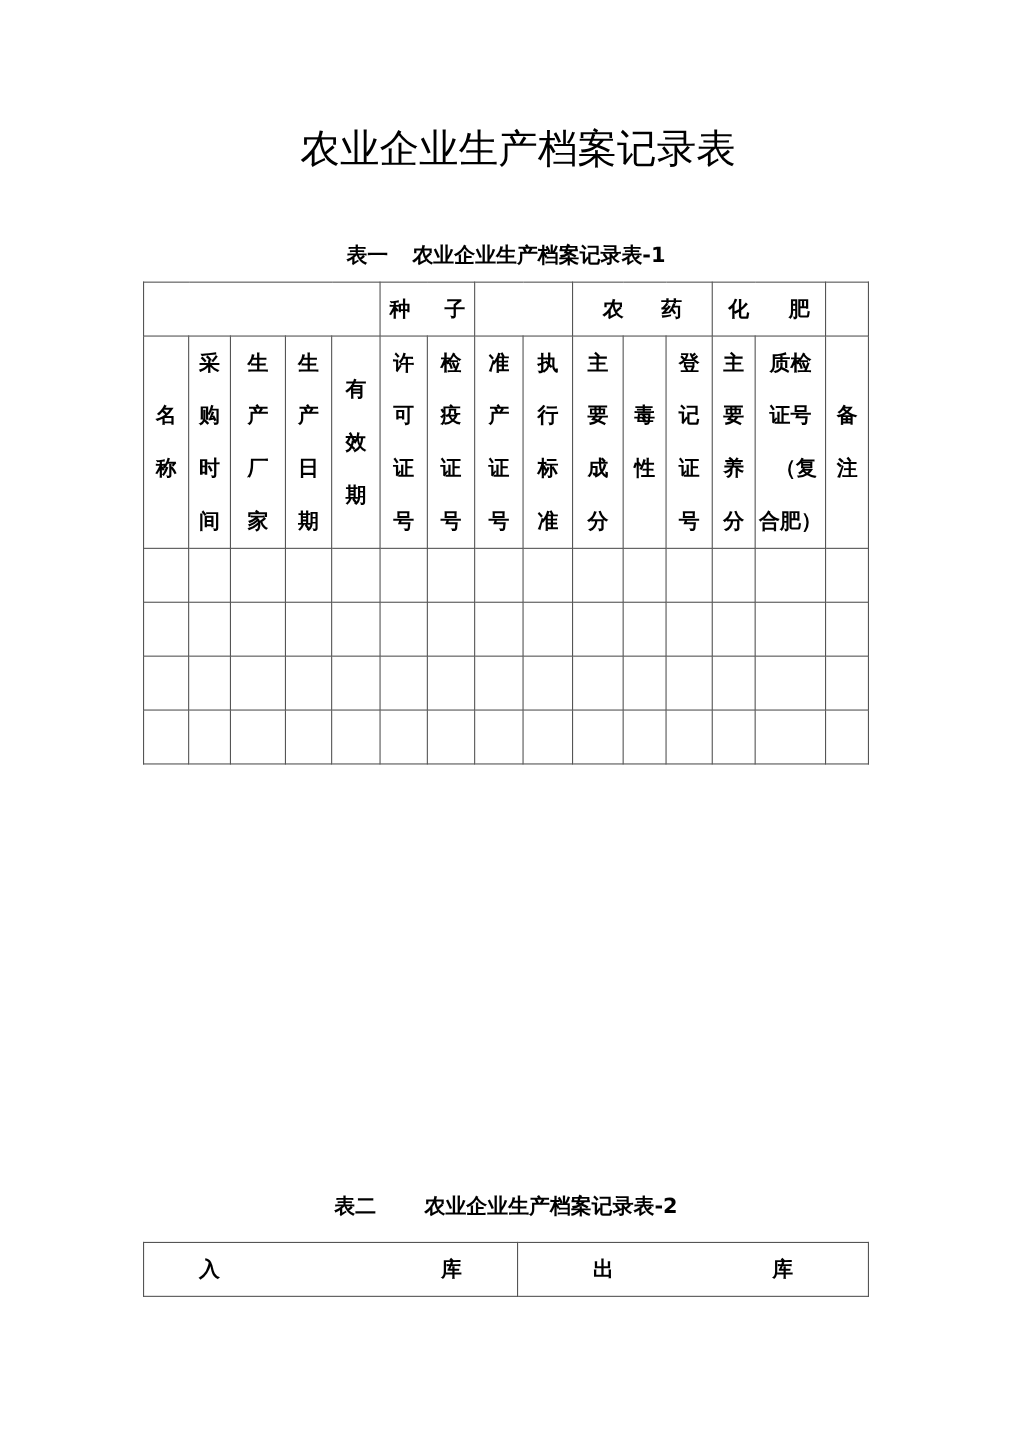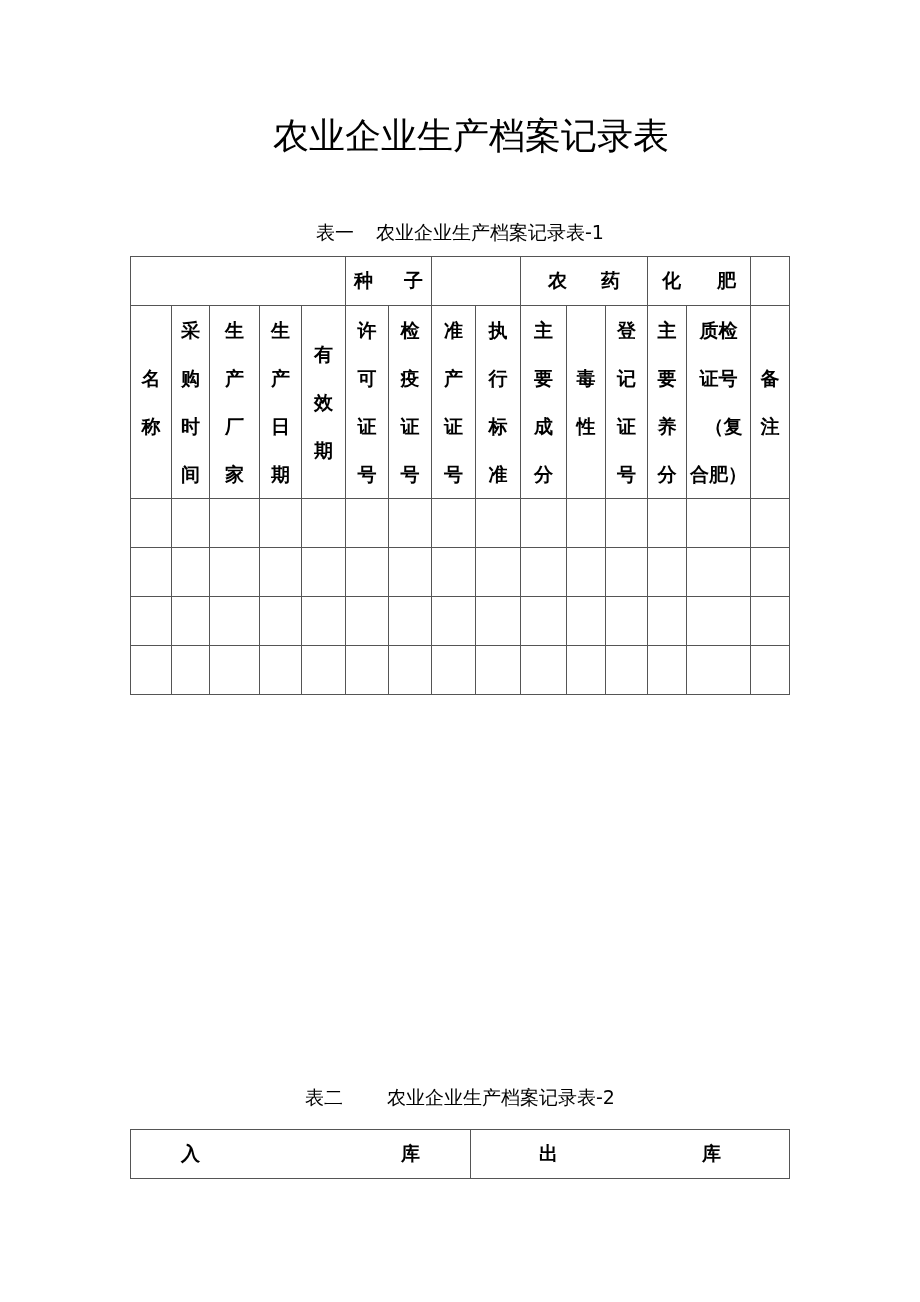--- a/index.html
+++ b/index.html
@@ -1,21 +1,21 @@
 <!DOCTYPE html>
 <html><head>
 <meta charset="utf-8">
 <style>
   html, body { margin:0; padding:0; background:#ffffff; }
   body { width:920px; height:1302px; position:relative; overflow:hidden;
          font-family: "DejaVu Sans", sans-serif; color:#000; }
   .title { position:absolute; left:0; width:920px; top:112px; text-align:center;
            font-family:"DejaVu Serif", serif; font-size:36px; line-height:48px;padding-left:11px; }
   .caption { position:absolute; left:0; width:920px; text-align:center;
-             font-weight:normal; font-size:19px; line-height:24px; }
+             font-weight:bold; font-size:19px; line-height:24px; }
   .cap1 { top:220px; }
   .cap2 { top:1085px; left:0px; }
   .caption .gap { display:inline-block; }
   table.grid { position:absolute; border-collapse:collapse; table-layout:fixed; }
   table.grid td { border:1.3px solid #555; padding:0; text-align:center; vertical-align:middle;
                   font-weight:bold; font-size:19px; }
   #t1 { left:130px; top:256px; width:659px; }
   #t1 tr.r0 td { height:48px; }
   #t1 tr.r1 td { height:192px; }
   #t1 tr.rd td { height:48px; }

